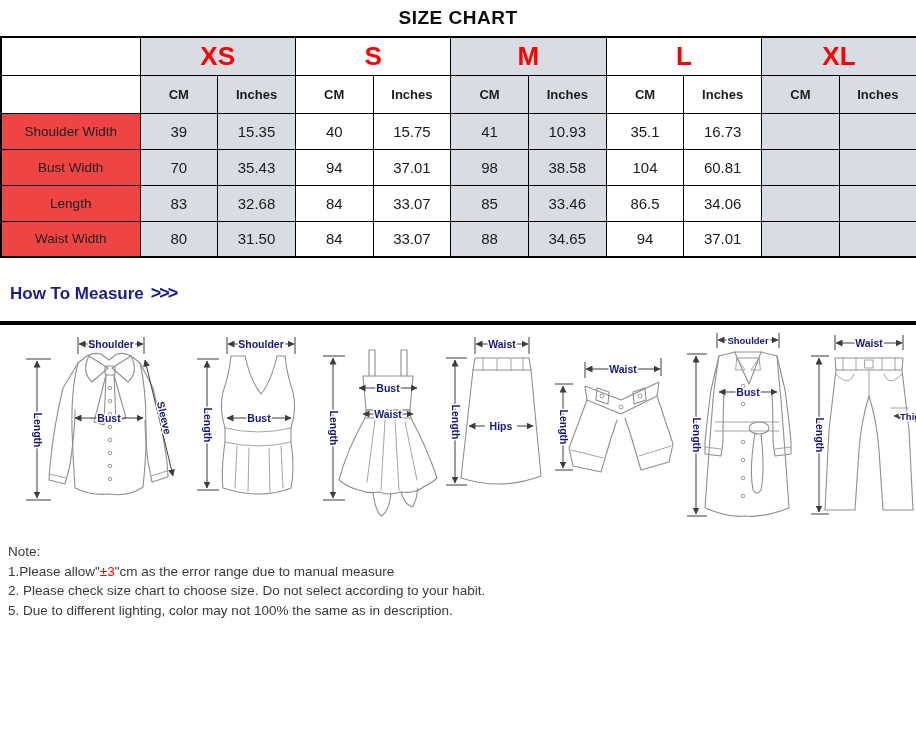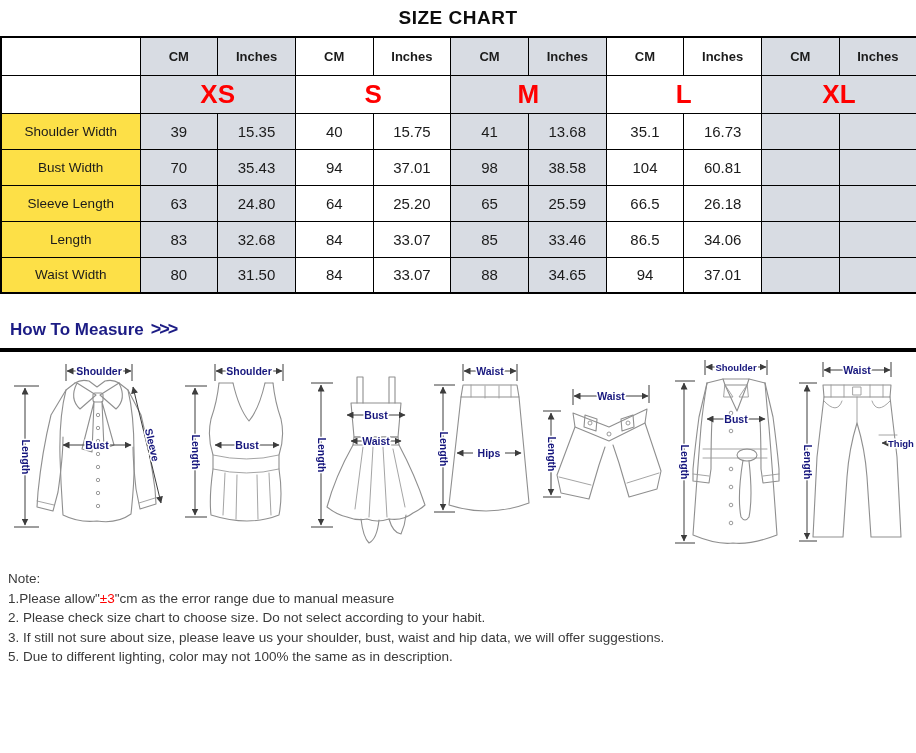--- a/index.html
+++ b/index.html
@@ -12,29 +12,29 @@
   table.size-table { border-collapse: collapse; table-layout: fixed; width: 916px;
                      border: 2px solid #000; }
   .size-table td { border: 1px solid #000; text-align: center; vertical-align: middle;
                    overflow: hidden; white-space: nowrap; }
   .size-table col.c-label { width: 139px; }
   .size-table col.c-val { width: 77.7px; }
   td.g { background: #d8dce3; }
   td.w { background: #ffffff; }
   td.size-hd { height: 38px; font-size: 26px; font-weight: bold; color: #ff0000; }
   td.unit-hd { height: 38px; font-size: 13px; font-weight: bold; }
-  td.lbl { height: 36px; font-size: 13.5px; background: #fde047; }
+  td.lbl { height: 36px; font-size: 13.5px; background: #ef4444; }
   td.val { height: 36px; font-size: 15px; }
 
-  .measure-head { margin: 25px 0 8px 10px; font-size: 17px; font-weight: bold;
+  .measure-head { margin: 25px 0 17px 10px; font-size: 17px; font-weight: bold;
                   color: #1c1c85; height: 21px; display: flex; align-items: center; }
   .measure-head .arrows { margin-left: 7px; letter-spacing: -2px; font-size: 18px; }
   .rule { margin-top: 2px; height: 4px; background: #000; width: 916px; }
 
-  .figures { margin-top: 5px; padding-left: 9px; display: flex; align-items: flex-start;
+  .figures { margin-top: 5px; padding-left: 21px; display: flex; align-items: flex-start;
              width: 916px; height: 202px; }
   .figures svg { display: block; flex: 0 0 auto; }
   .ol  { fill: none; stroke: #8f8f8f; stroke-width: 1.1; stroke-linejoin: round; stroke-linecap: round; }
   .ol2 { fill: none; stroke: #9a9a9a; stroke-width: 0.9; stroke-linejoin: round; stroke-linecap: round; }
   .ml  { stroke: #3c3c3c; stroke-width: 1; fill: none; }
   .btn { fill: #fff; stroke: #8f8f8f; stroke-width: 0.9; }
   text.mlabel { fill: #16167d; font-weight: bold; font-size: 10.5px;
                 font-family: "Liberation Sans", sans-serif;
                 paint-order: stroke; stroke: #ffffff; stroke-width: 3px; text-anchor: middle; }
   text.mlabel.sm { font-size: 9.5px; }
@@ -56,76 +56,63 @@
       <col class="c-val">
     <col class="c-val">
       <col class="c-val">
       <col class="c-val">
       <col class="c-val">
       <col class="c-val">
       <col class="c-val">
   </colgroup>
   <tbody>
       <tr>
+    <td class="w"></td>
+    <td class="size-hd g" colspan="2">XS</td>
+    <td class="size-hd w" colspan="2">S</td>
+    <td class="size-hd g" colspan="2">M</td>
+    <td class="size-hd w" colspan="2">L</td>
+    <td class="size-hd g" colspan="2">XL</td>
+  </tr>
+  <tr>
     <td class="w"></td>
     <td class="unit-hd g">CM</td>
     <td class="unit-hd g">Inches</td>
     <td class="unit-hd w">CM</td>
     <td class="unit-hd w">Inches</td>
     <td class="unit-hd g">CM</td>
     <td class="unit-hd g">Inches</td>
     <td class="unit-hd w">CM</td>
     <td class="unit-hd w">Inches</td>
     <td class="unit-hd g">CM</td>
     <td class="unit-hd g">Inches</td>
   </tr>
   <tr>
-    <td class="w"></td>
-    <td class="size-hd g" colspan="2">XS</td>
-    <td class="size-hd w" colspan="2">S</td>
-    <td class="size-hd g" colspan="2">M</td>
-    <td class="size-hd w" colspan="2">L</td>
-    <td class="size-hd g" colspan="2">XL</td>
-  </tr>
-  <tr>
     <td class="lbl">Shoulder Width</td>
     <td class="val g">39</td>
     <td class="val g">15.35</td>
     <td class="val w">40</td>
     <td class="val w">15.75</td>
     <td class="val g">41</td>
-    <td class="val g">13.68</td>
+    <td class="val g">10.93</td>
     <td class="val w">35.1</td>
     <td class="val w">16.73</td>
     <td class="val g"></td>
     <td class="val g"></td>
   </tr>
   <tr>
     <td class="lbl">Bust Width</td>
     <td class="val g">70</td>
     <td class="val g">35.43</td>
     <td class="val w">94</td>
     <td class="val w">37.01</td>
     <td class="val g">98</td>
     <td class="val g">38.58</td>
     <td class="val w">104</td>
     <td class="val w">60.81</td>
-    <td class="val g"></td>
-    <td class="val g"></td>
-  </tr>
-  <tr>
-    <td class="lbl">Sleeve Length</td>
-    <td class="val g">63</td>
-    <td class="val g">24.80</td>
-    <td class="val w">64</td>
-    <td class="val w">25.20</td>
-    <td class="val g">65</td>
-    <td class="val g">25.59</td>
-    <td class="val w">66.5</td>
-    <td class="val w">26.18</td>
     <td class="val g"></td>
     <td class="val g"></td>
   </tr>
   <tr>
     <td class="lbl">Length</td>
     <td class="val g">83</td>
     <td class="val g">32.68</td>
     <td class="val w">84</td>
     <td class="val w">33.07</td>
     <td class="val g">85</td>
@@ -353,15 +340,14 @@
     <line class="ml" x1="96" y1="86" x2="85" y2="86" marker-end="url(#a7)"></line>
     <text class="mlabel sm" x="104" y="89.5">Thigh</text>
   </svg>
 
 </div>
 
 <div class="notes">
   <div>Note:</div>
   <div><span>1.Please allow"</span><span class="red">±3</span><span>"cm as the error range due to manual measure</span></div>
   <div>2. Please check size chart to choose size. Do not select according to your habit.</div>
-  <div>3. If still not sure about size, please leave us your shoulder, bust, waist and hip data, we will offer suggestions.</div>
   <div>5. Due to different lighting, color may not 100% the same as in description.</div>
 </div>
 
 </body></html>

